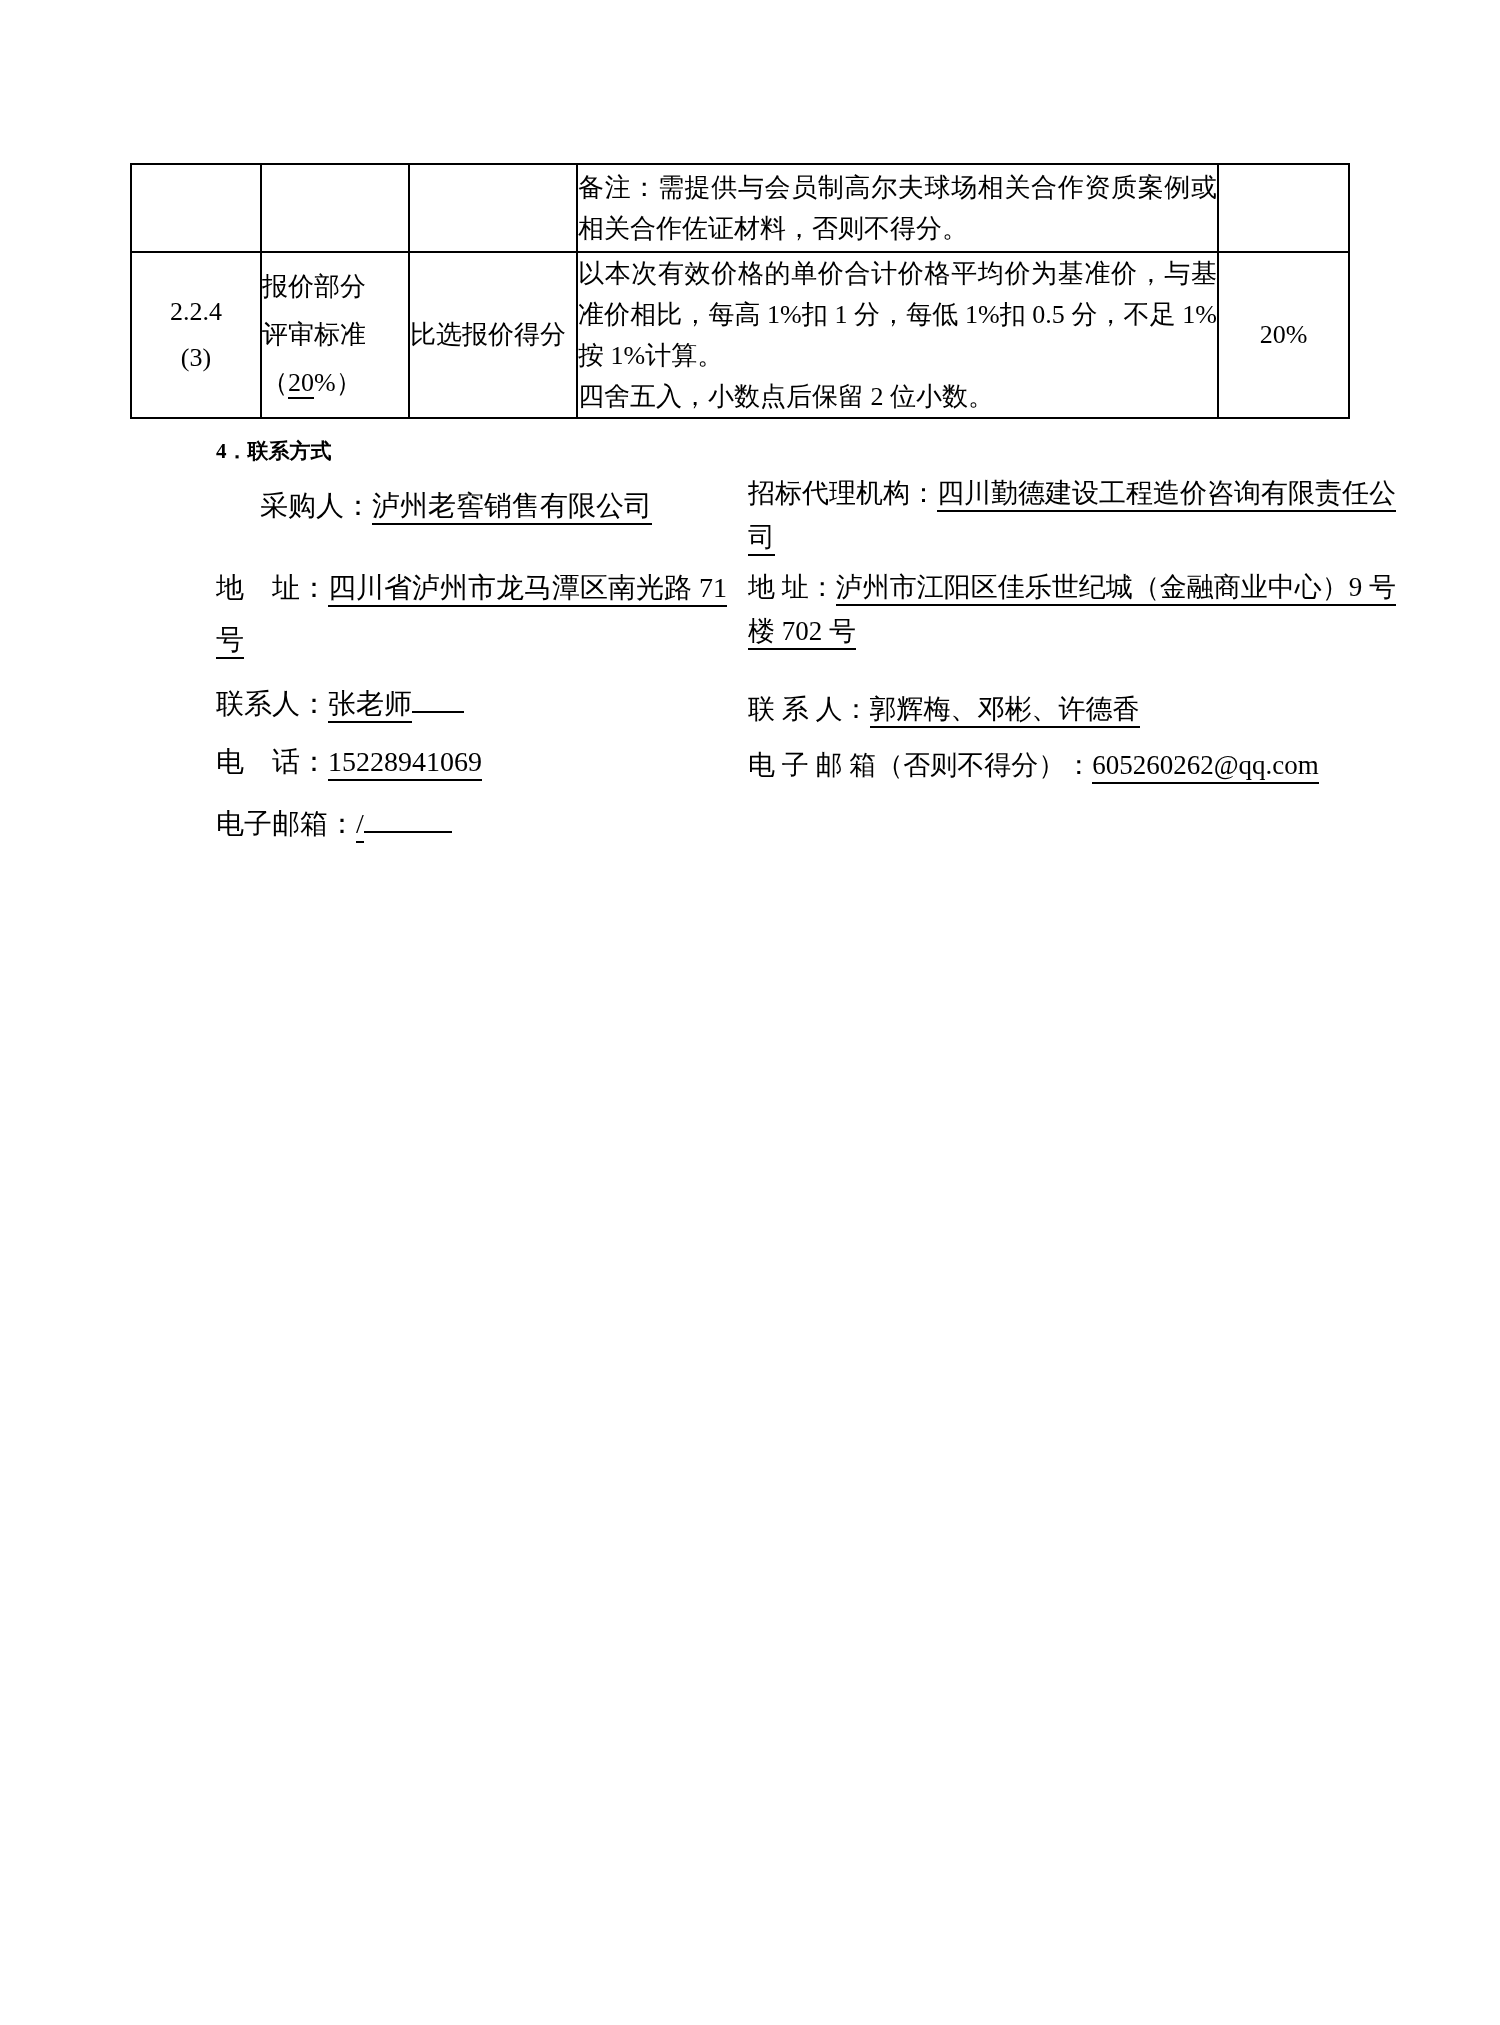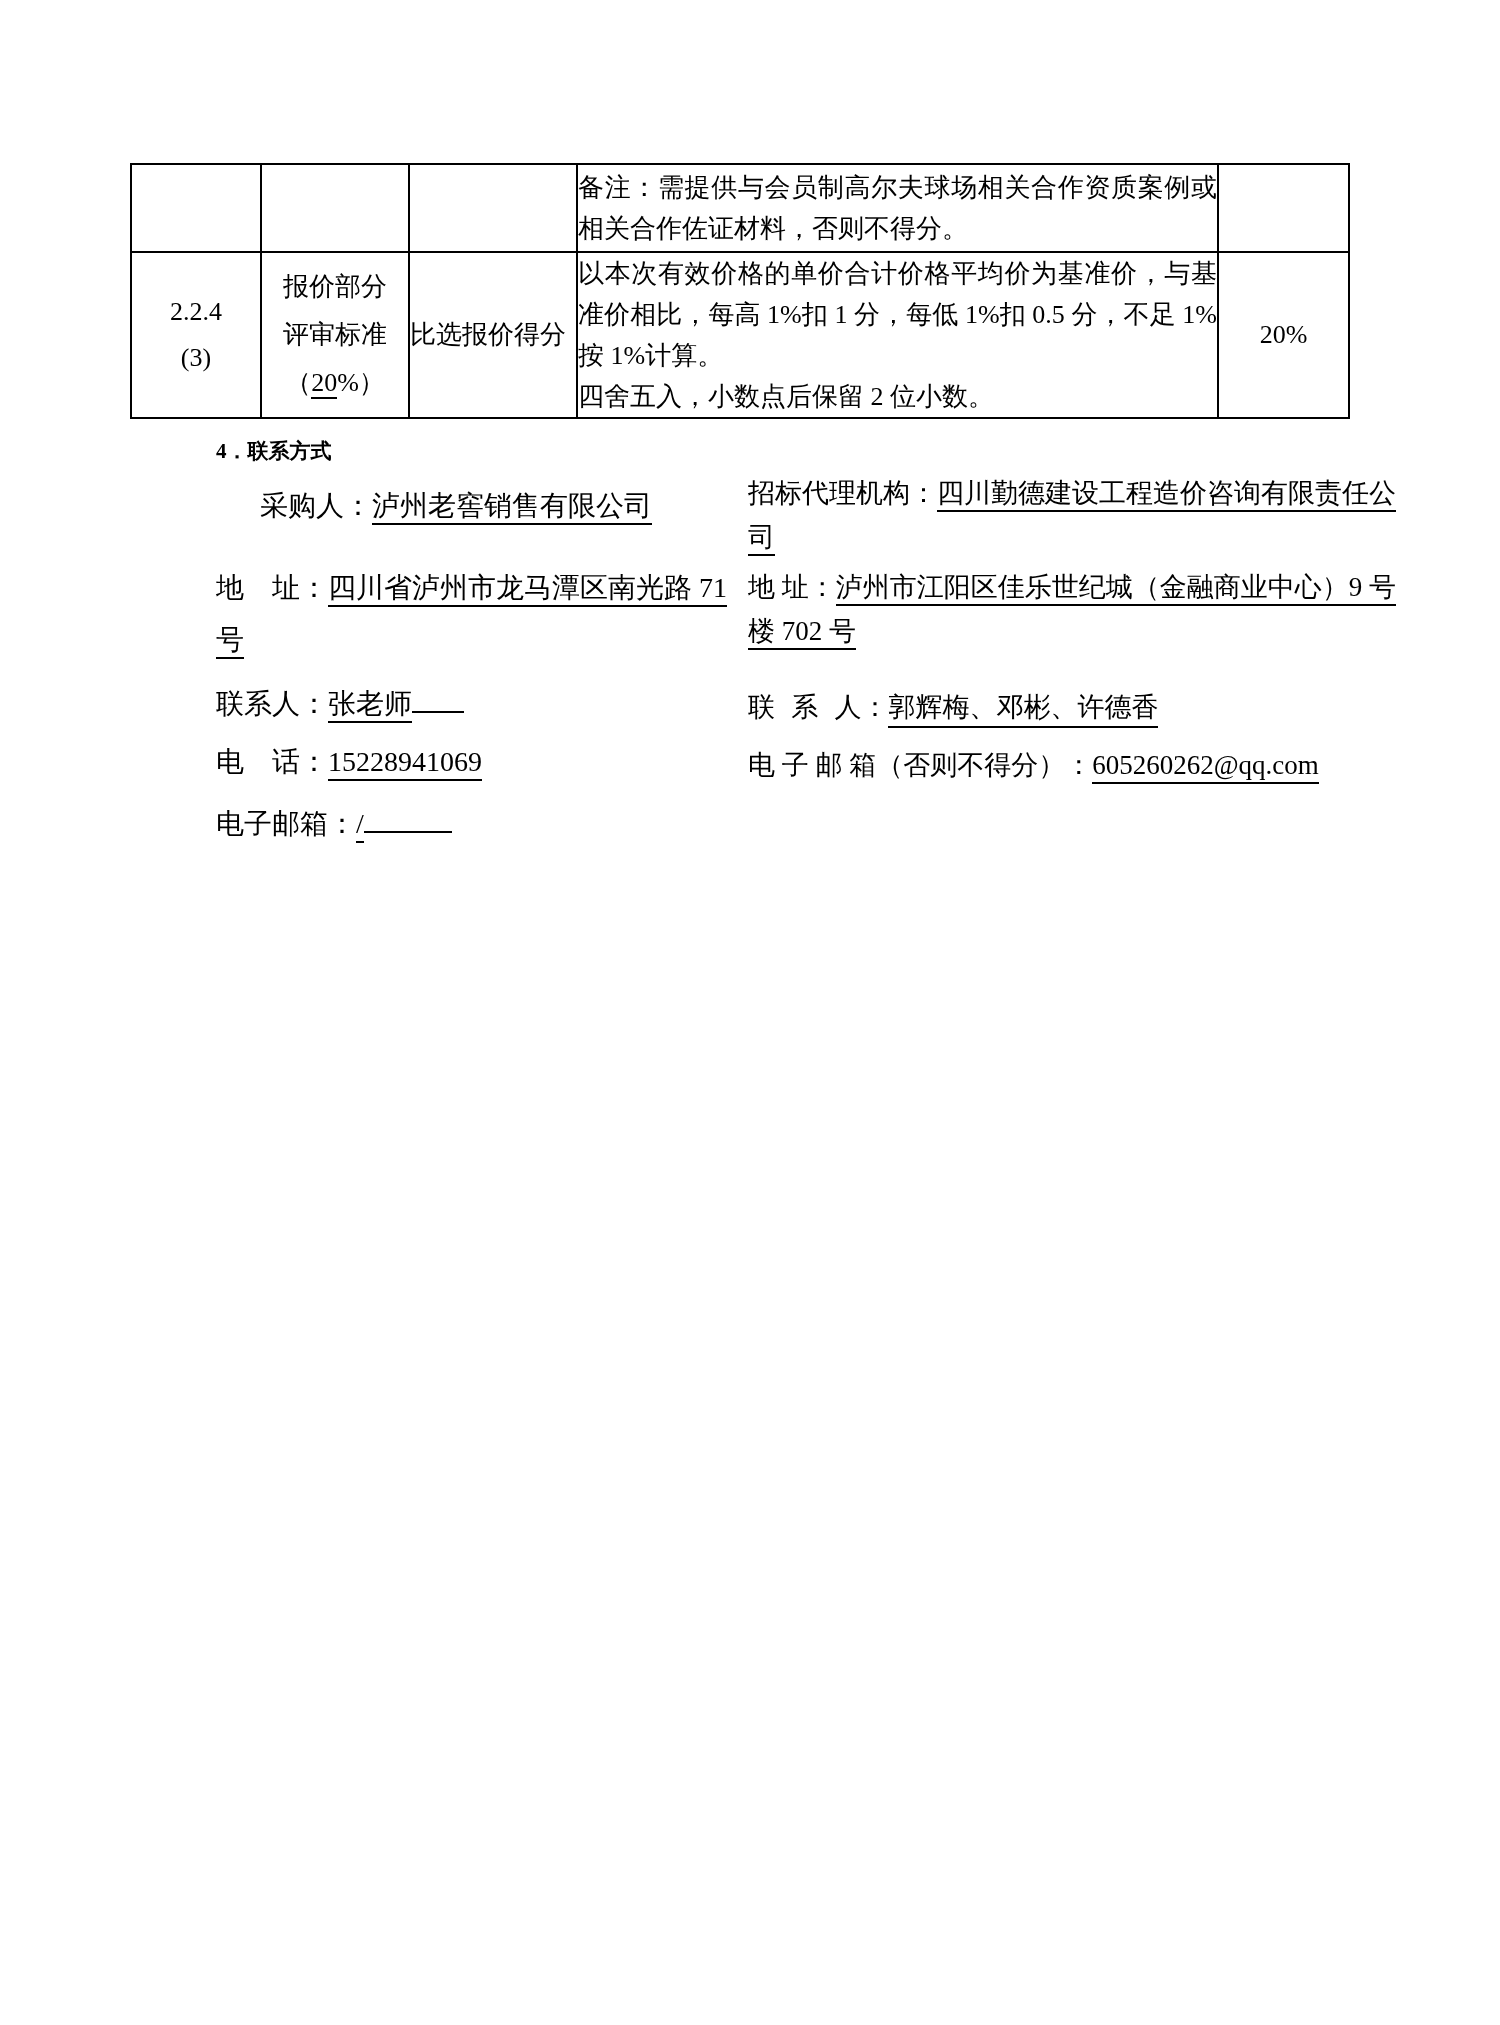--- a/index.html
+++ b/index.html
@@ -18,21 +18,21 @@
   table.eval td{
     border:2px solid #000;
     font-size:26px;
     vertical-align:middle;
     padding:0;
     overflow:hidden;
   }
   tr.r1 td{height:86px;}
   tr.r2 td{height:163px;}
   td.c1{text-align:center;line-height:46px;white-space:pre-line;}
-  td.c2{text-align:center;line-height:48px;}
+  td.c2{text-align:left;line-height:48px;}
   td.c3{padding:0 6px 0 12px;line-height:46px;text-align:left;}
   td.c4{padding:2px 6px 2px 8px;line-height:41px;}
   td.c5{text-align:center;}
   .desc-p{text-align:justify;}
   .uw{border-bottom:2px solid #000;}
 
   
   .section-heading{
     position:absolute;left:216px;top:433px;
     font-size:21px;font-weight:bold;line-height:36px;
@@ -43,21 +43,21 @@
   }
   .contact p{margin:0;}
   .col-l{width:532px;font-size:28px;line-height:52px;}
   .col-r{width:664px;font-size:27px;line-height:44px;margin-top:-9px;}
   .col-l p.gA{margin-bottom:30px;margin-left:44px;}
   .col-l p.gB{margin-bottom:12px;}
   .col-l p.gC{margin-bottom:6px;}
   .col-l p.gD{margin-bottom:10px;}
   .col-r p.gA{margin-bottom:6px;}
   .col-r p.gB{margin-bottom:34px;}
-  .col-r p.gC{margin-bottom:12px;font-family:Liberation Mono, monospace;}
+  .col-r p.gC{margin-bottom:12px;}
   .col-r p.gD{margin-bottom:16px;}
   .u{border-bottom:2px solid #000;padding-bottom:2px;}
   .blank{
     display:inline-block;height:1em;
     border-bottom:2px solid #000;
     vertical-align:baseline;
   }
   .blank-contact{width:52px;}
   .blank-email{width:88px;}
 </style>

